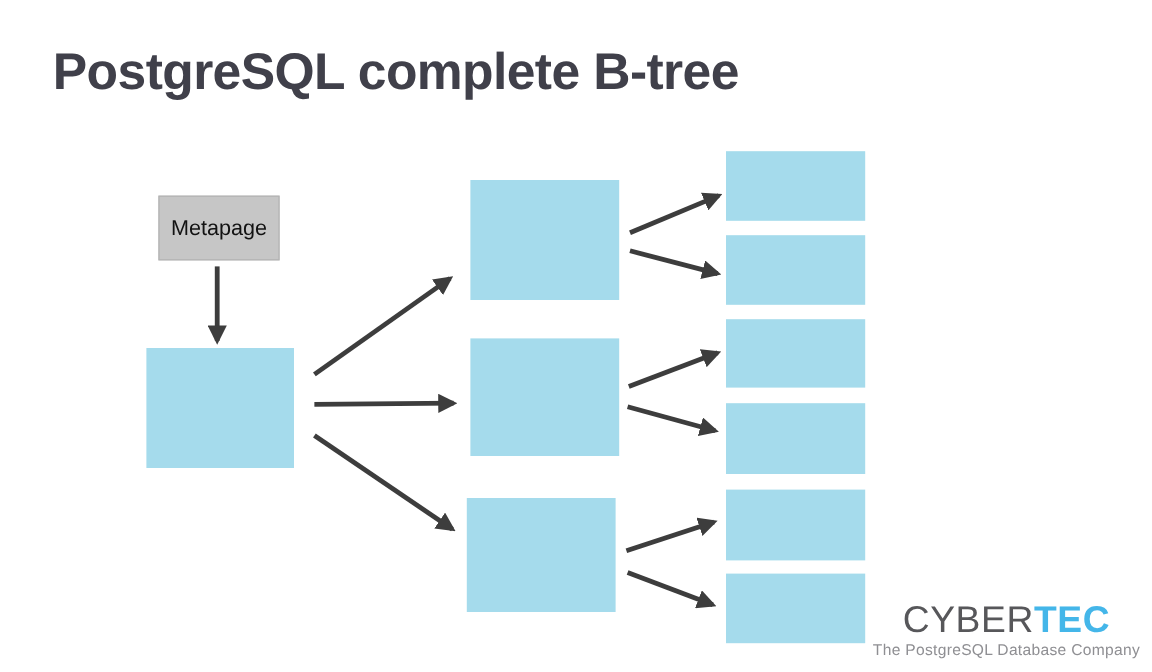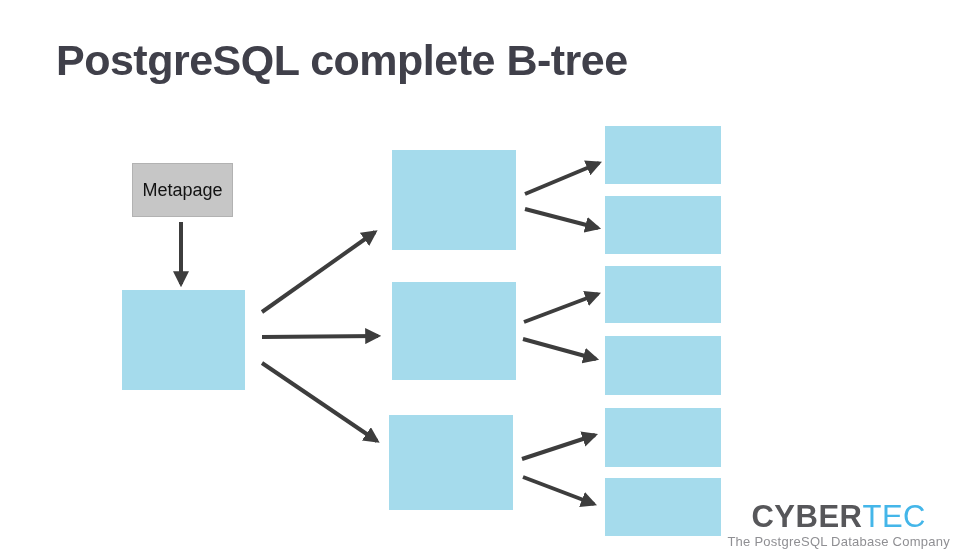--- a/index.html
+++ b/index.html
@@ -12,21 +12,21 @@
     --tec-blue:#44b6e9;
     --tagline-gray:#8f8f93;
   }
   html,body{margin:0;padding:0;background:#ffffff;}
   #stage{
     position:relative;width:960px;height:560px;overflow:hidden;
     background:#ffffff;font-family:"Liberation Sans",sans-serif;
   }
   
   #title{
-    position:absolute;left:56px;top:36px;margin:0;
+    position:absolute;left:44px;top:36px;margin:0;
     font-size:43px;font-weight:700;letter-spacing:-0.5px;
     color:var(--title-color);white-space:nowrap;
   }
   
   #diagram{position:absolute;left:0;top:0;width:960px;height:492px;}
   #arrows{position:absolute;left:0;top:0;width:960px;height:560px;}
   #arrows line{stroke:var(--arrow-dark);stroke-width:4;}
   #ah path{fill:var(--arrow-dark);}
   .node{
     position:absolute;display:flex;align-items:center;justify-content:center;
@@ -34,22 +34,22 @@
   }
   .node.page{background:var(--page-blue);}
   .node.metapage{
     background:var(--metapage-gray);
     border:1px solid var(--metapage-border);
     font-size:18px;color:#121212;
   }
   
   #logo{position:absolute;right:10px;top:501px;text-align:center;}
   #logo .wordmark{font-size:31px;line-height:31px;letter-spacing:0.5px;white-space:nowrap;}
-  #logo .cyber{color:var(--cyber-gray);font-weight:700;}
-  #logo .tec{color:var(--tec-blue);font-weight:400;}
+  #logo .cyber{color:var(--cyber-gray);font-weight:400;}
+  #logo .tec{color:var(--tec-blue);font-weight:700;}
   #logo .tagline{
     margin-top:2px;font-size:13px;letter-spacing:0.25px;
     color:var(--tagline-gray);white-space:nowrap;
   }
 </style>
 </head>
 <body>
 
 <div id="stage">
 

